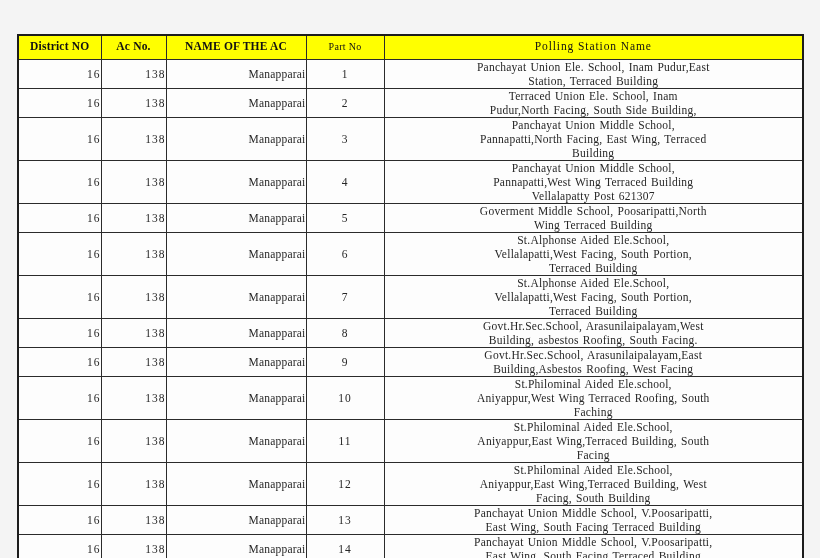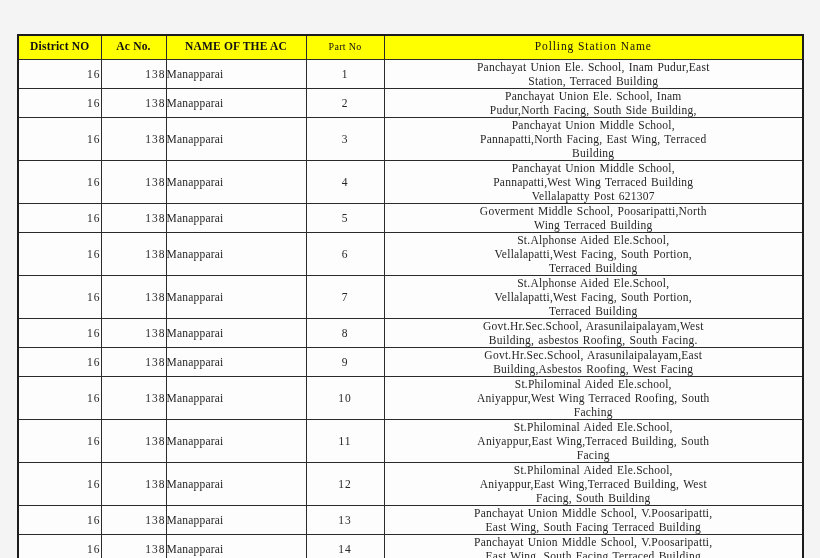--- a/index.html
+++ b/index.html
@@ -73,21 +73,21 @@
     font-size: 11.5px;
     color: #262626;
     line-height: 1.22;
   }
   td.cell-center {
     text-align: right;
     letter-spacing: 1px;
     padding: 2px 1px;
   }
   td.cell-acname {
-    text-align: left;
+    text-align: right;
     letter-spacing: 0.2px;
     padding: 2px 1px;
   }
   td.cell-part {
     text-align: center;
     letter-spacing: 1px;
     padding: 2px 1px;
   }
   td.cell-station {
     text-align: center;
@@ -132,21 +132,21 @@
             <span class="line">Panchayat Union Ele. School,    Inam Pudur,East</span>
             <span class="line">Station, Terraced Building</span>
           </td>
         </tr>
         <tr>
           <td class="cell-center">16</td>
           <td class="cell-center">138</td>
           <td class="cell-acname">Manapparai</td>
           <td class="cell-part">2</td>
           <td class="cell-station">
-            <span class="line">Panchayat Union Ele. School,    Inam</span>
+            <span class="line">Terraced Union Ele. School,    Inam</span>
             <span class="line">Pudur,North Facing, South Side Building,</span>
           </td>
         </tr>
         <tr>
           <td class="cell-center">16</td>
           <td class="cell-center">138</td>
           <td class="cell-acname">Manapparai</td>
           <td class="cell-part">3</td>
           <td class="cell-station">
             <span class="line">Panchayat Union Middle School,</span>

